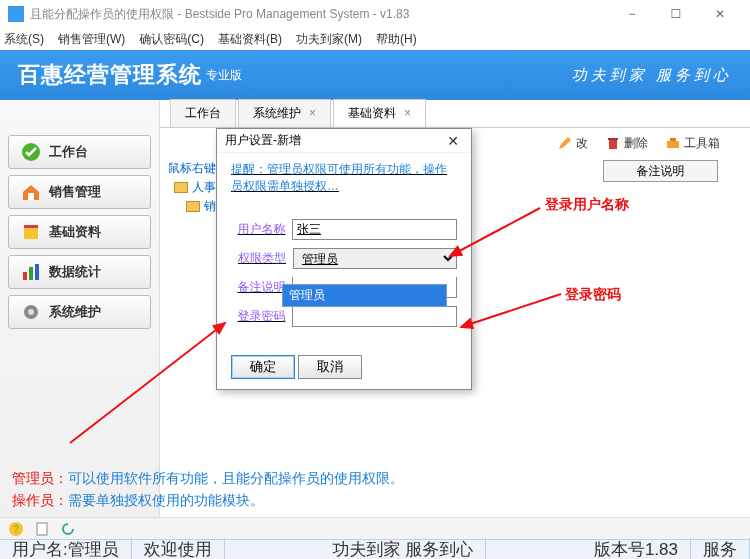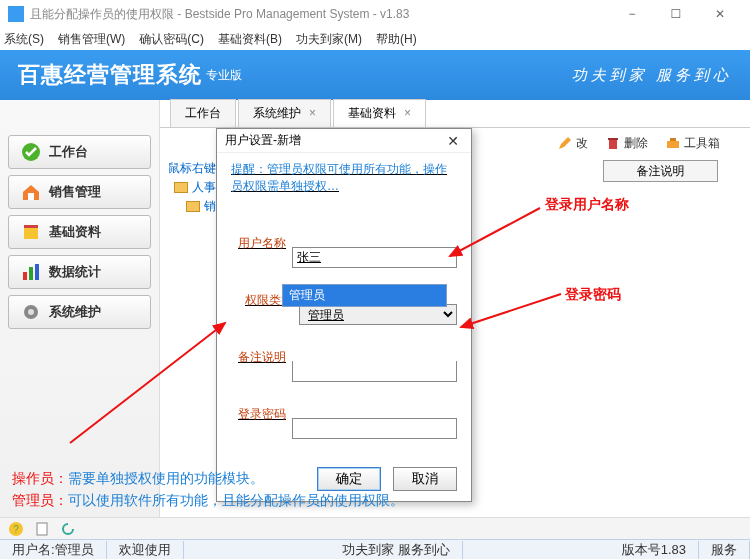--- a/index.html
+++ b/index.html
@@ -30,35 +30,35 @@
 .tree { position:absolute; left:8px; top:60px; font-size:12px; color:#06c; }
 .tree .ln { display:flex; align-items:center; gap:4px; margin-bottom:2px; }
 .folder { width:14px; height:11px; background:#f5c45a; border:1px solid #c89020; }
 .dialog { position:absolute; left:216px; top:128px; width:256px; background:#fff; border:1px solid #888; box-shadow:3px 3px 8px rgba(0,0,0,.25); }
 .dlg-title { height:24px; display:flex; align-items:center; padding:0 8px; font-size:12px; background:#fff; border-bottom:1px solid #eee; }
 .dlg-title .spacer{flex:1;}
 .dlg-title .close{ font-size:14px; color:#333; padding:0 4px;}
 .dlg-body { padding:8px 14px 10px;text-decoration:underline; }
 .hint { color:#1b7fd6; font-size:12px; margin-bottom:24px; }
 .row { display:flex; align-items:center; margin-bottom:8px; }
-.row label { width:62px; text-align:right; margin-right:6px; color:#c2410c; }
+.row label { width:62px; text-align:center; color:#8b5cf6; }
 .row input,.row select { flex:1; height:21px; border:1px solid #888; padding:0 4px; font-size:12px; }
-.boxed { border:2px solid #e11;margin-top:28px; }
+.boxed { border:2px solid #e11; }
 .dropdown { position:absolute; left:282px; top:284px; width:165px; border:1px solid #7a9ec8; background:#fff; z-index:50; }
 .dropdown .opt { padding:2px 6px; font-size:12px; }
 .dropdown .opt.sel { background:#2a7de1; color:#fff; }
-.dlg-btns { display:flex; justify-content:flex-end; gap:12px; padding:10px 14px; }
+.dlg-btns { display:flex; gap:3px; padding:10px 14px; }
 .dlg-btns button { width:64px; height:24px; border:1px solid #888; background:linear-gradient(#fff,#e6e6e6); }
 .dlg-btns button.primary { border:1px solid #3a7fc8; box-shadow:inset 0 0 0 1px #a7d0f5; }
 .anno { position:absolute; color:#e11; font-size:14px; font-weight:bold; }
 .arrow { position:absolute; pointer-events:none; }
 .footnotes { position:absolute; left:12px; bottom:48px; font-size:14px; line-height:22px; }
 .footnotes .lbl { color:#e11; }
 .footnotes .txt { color:#1b7fd6; }
-.statusbar { position:absolute; bottom:0; left:0; right:0; height:20px; background:#eef3fa; border-top:1px solid #bcd0e6; display:flex; align-items:center; font-size:13px; color:#333; }
+.statusbar { position:absolute; bottom:0; left:0; right:0; height:20px; background:#eef3fa; border-top:1px solid #bcd0e6; display:flex; align-items:center; font-size:17px; color:#333; }
 .statusbar .cell { padding:0 12px; border-right:1px solid #bcd0e6; }
 .statusbar .spacer { flex:1; }
 .taskbar { position:absolute; bottom:20px; left:0; right:0; height:22px; background:#f4f4f4; border-top:1px solid #ddd; display:flex; align-items:center; gap:10px; padding:0 8px; }
 .tb-ic { width:16px; height:16px; }
 svg { display:block; }
 </style>
 </head>
 <body>
 
 <div class="titlebar">
@@ -229,22 +229,22 @@
 <svg class="arrow" style="left:65px; top:318px" width="165" height="130">
     <defs>
       <marker id="ah3" markerWidth="8" markerHeight="8" refX="6" refY="3" orient="auto">
         <path d="M0 0L7 3L0 6Z" fill="#e11"></path>
       </marker>
     </defs>
     <line x1="5" y1="125" x2="160" y2="5" stroke="#e11" stroke-width="2" marker-end="url(#ah3)"></line>
   </svg>
 
 <div class="footnotes">
+  <div><span class="lbl">管理员：</span><span class="txt">可以使用软件所有功能，且能分配操作员的使用权限。</span></div>
   <div><span class="lbl">操作员：</span><span class="txt">需要单独授权使用的功能模块。</span></div>
-  <div><span class="lbl">管理员：</span><span class="txt">可以使用软件所有功能，且能分配操作员的使用权限。</span></div>
 </div>
 
 <div class="taskbar">
   <svg class="tb-ic" viewBox="0 0 16 16">
       <circle cx="8" cy="8" r="7" fill="#f5c430"></circle>
       <text x="8" y="12" text-anchor="middle" font-size="10" fill="#6a4">?</text>
     </svg>
   <svg class="tb-ic" viewBox="0 0 16 16">
       <rect x="3" y="2" width="10" height="12" fill="#fff" stroke="#888"></rect>
     </svg>

